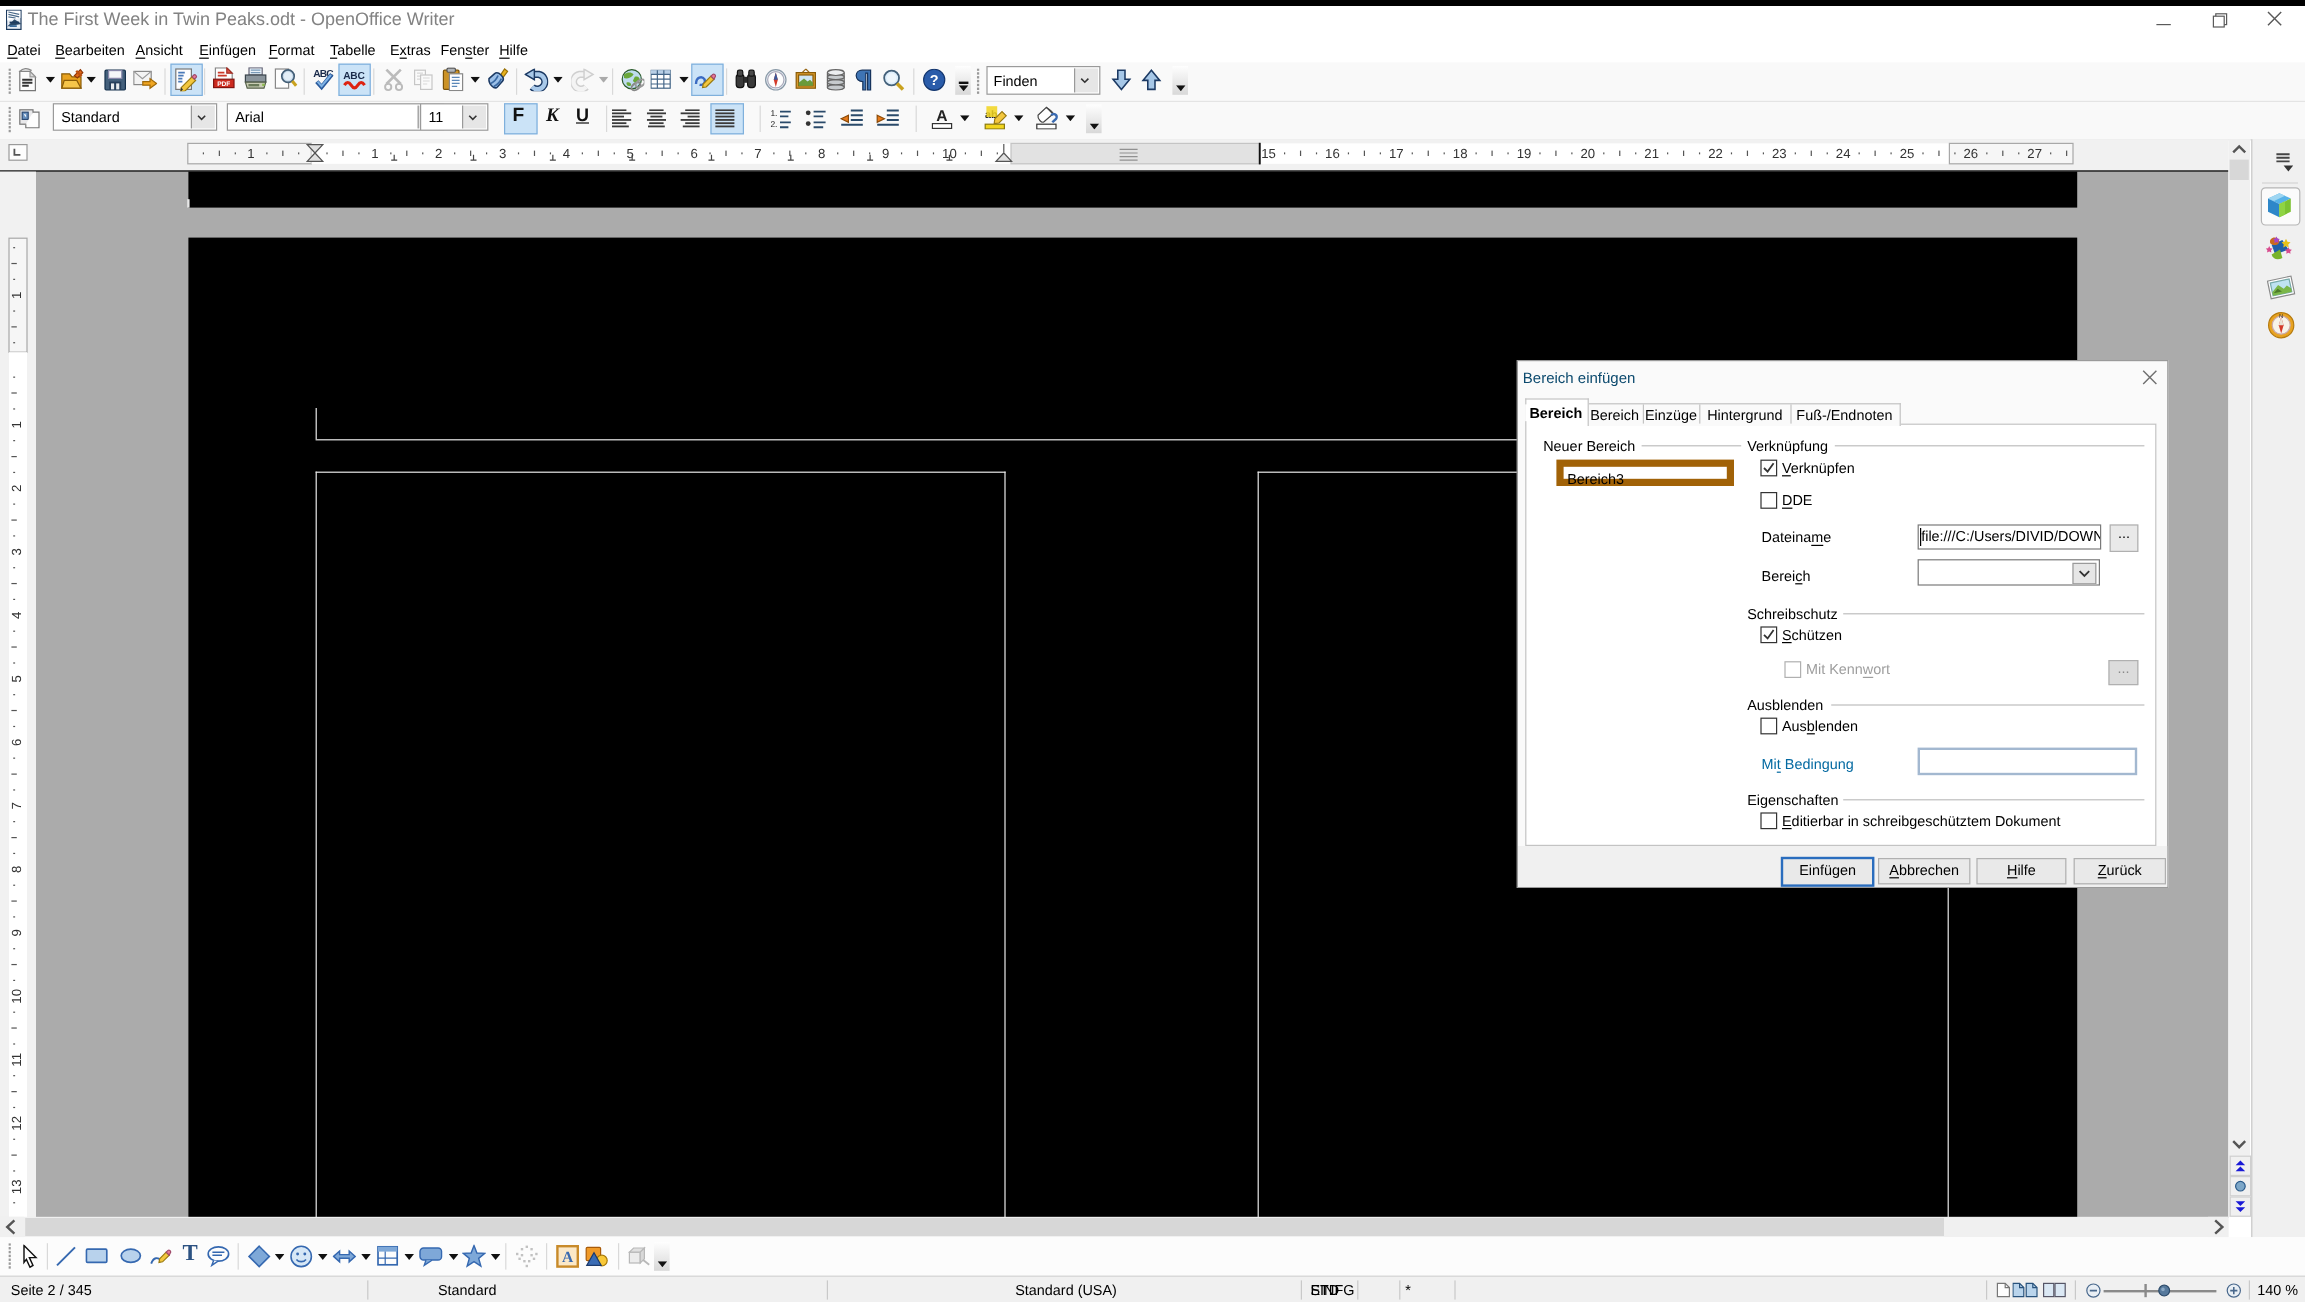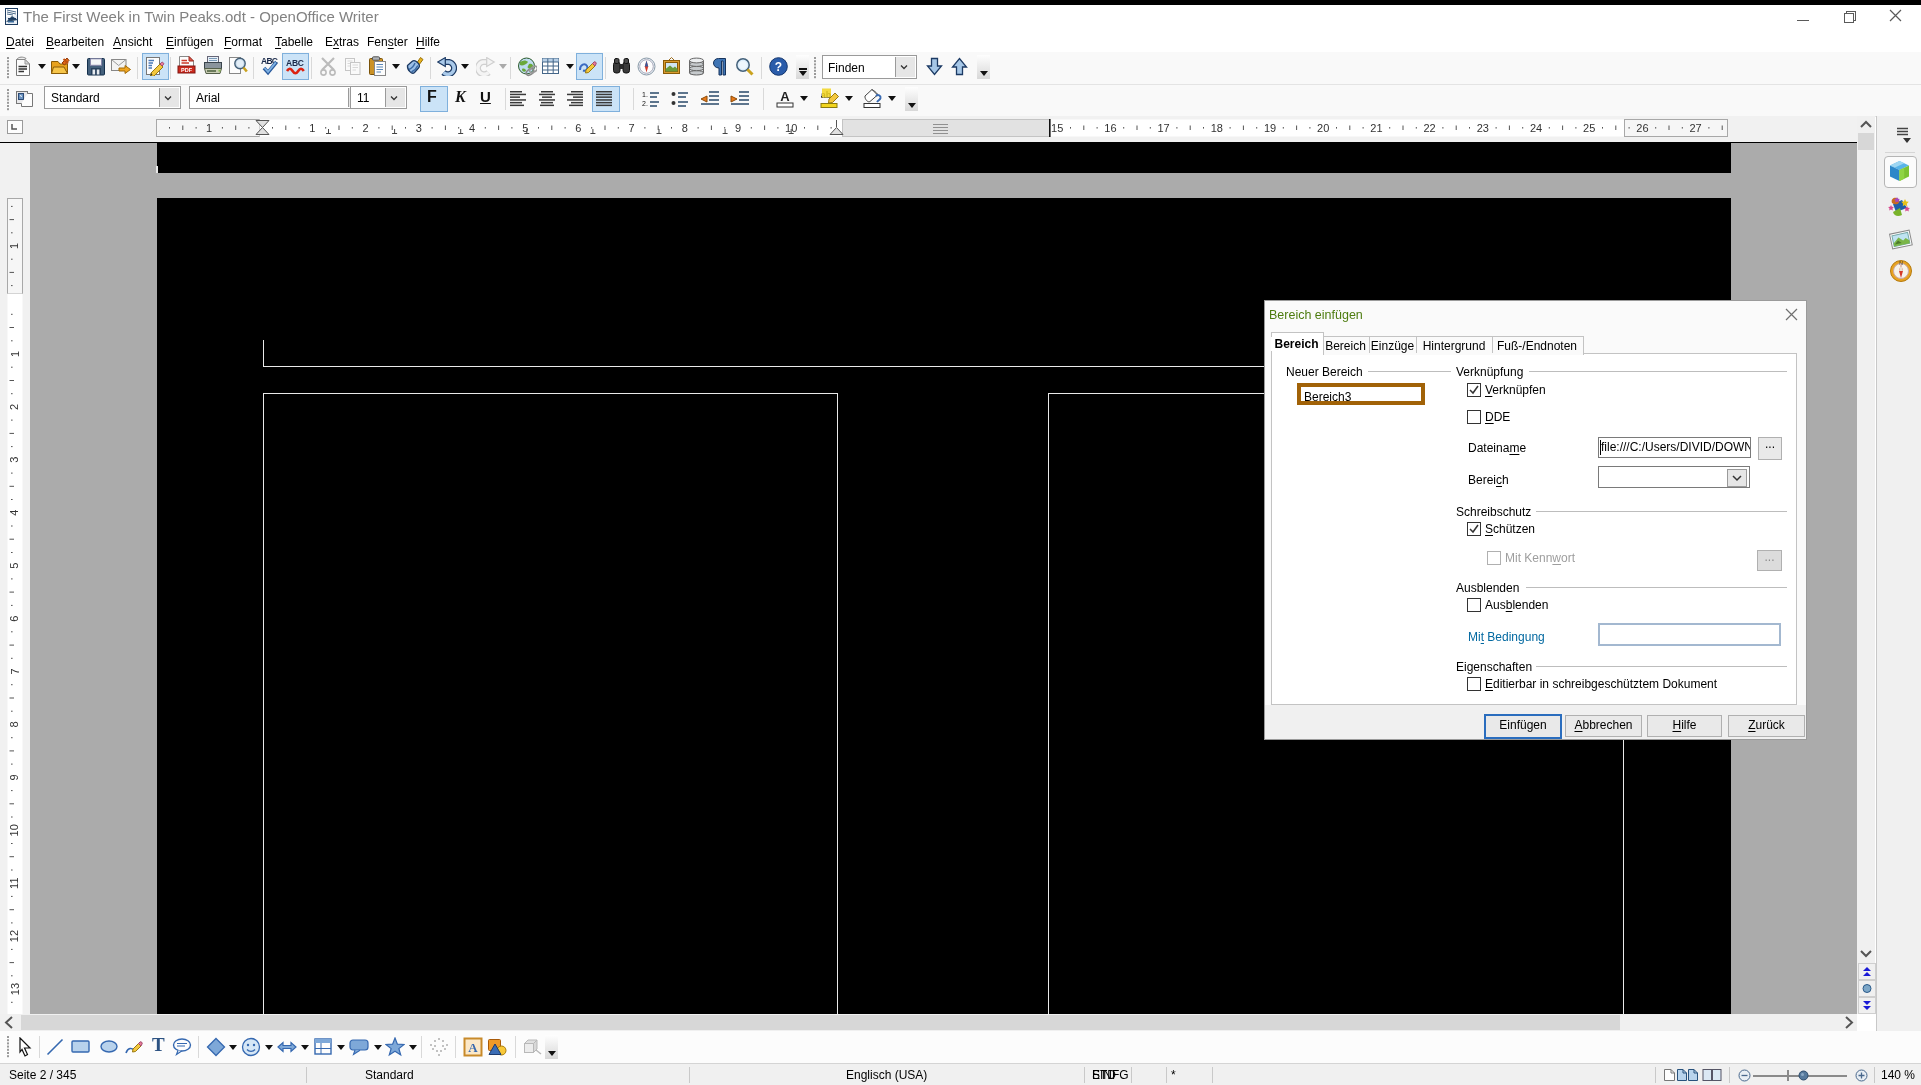--- a/index.html
+++ b/index.html
@@ -817,21 +817,21 @@
 <svg class="abs" style="left:548px;top:20px" width="8" height="5" viewBox="0 0 8 5">
       <path d="M0 0 H8 L4 5 Z" fill="#111"></path>
     </svg>
 </div>
 
 <div class="abs" style="left:0;top:1063px;width:1921px;height:22px;background:#f0f0f0;border-top:1px solid #d4d4d4;color:#000;font-size:12px">
   <span class="abs" style="left:9px;top:4px">Seite 2 / 345</span>
   <div class="abs" style="left:306px;top:3px;width:1px;height:16px;background:#c9c9c9"></div>
   <span class="abs" style="left:365px;top:4px">Standard</span>
   <div class="abs" style="left:689px;top:3px;width:1px;height:16px;background:#c9c9c9"></div>
-  <span class="abs" style="left:846px;top:4px">Englisch (USA)</span>
+  <span class="abs" style="left:846px;top:4px">Standard (USA)</span>
   <div class="abs" style="left:1084px;top:3px;width:1px;height:16px;background:#c9c9c9"></div>
   <span class="abs" style="left:1092px;top:4px">EINFG</span>
   <div class="abs" style="left:1131px;top:3px;width:1px;height:16px;background:#c9c9c9"></div>
   <span class="abs" style="left:1092px;top:4px">STD</span>
   <div class="abs" style="left:1166px;top:3px;width:1px;height:16px;background:#c9c9c9"></div>
   <span class="abs" style="left:1171px;top:4px">*</span>
   <div class="abs" style="left:1212px;top:3px;width:1px;height:16px;background:#c9c9c9"></div>
 
   <div class="abs" style="left:1655px;top:3px;width:1px;height:16px;background:#c9c9c9"></div>
   <svg class="abs" style="left:1663px;top:4px" width="13" height="14" viewBox="0 0 13 14">
@@ -862,41 +862,41 @@
     </svg>
   <svg class="abs" style="left:1855px;top:5px" width="13" height="13" viewBox="0 0 13 13">
       <circle cx="6.5" cy="6.5" r="5.5" fill="#e8eef4" stroke="#49688c"></circle>
       <path d="M3.5 6.5 H9.5 M6.5 3.5 V9.5" stroke="#49688c" stroke-width="1.3"></path>
     </svg>
   <div class="abs" style="left:1874px;top:3px;width:1px;height:16px;background:#c9c9c9"></div>
   <span class="abs" style="left:1881px;top:4px">140 %</span>
 </div>
 
 <div class="abs" style="left:1264px;top:300px;width:543px;height:440px;background:#fafafa;border:1px solid #9a9a9a;box-sizing:border-box;font-size:12px" id="dialog">
-  <span class="abs" style="left:4px;top:7px;color:#4d7c0f;font-size:12.5px">Bereich einfügen</span>
+  <span class="abs" style="left:4px;top:7px;color:#0c4a6e;font-size:12.5px">Bereich einfügen</span>
   <svg class="abs" style="left:520px;top:7px" width="13" height="13" viewBox="0 0 13 13">
       <path d="M1 1 L12 12 M12 1 L1 12" stroke="#707070" stroke-width="1.2"></path>
     </svg>
 
   <div class="abs" style="left:6px;top:52px;width:526px;height:352px;background:#fff;border:1px solid #c3c3c3;box-sizing:border-box"></div>
 
   <div class="abs" style="left:57px;top:35px;width:260px;height:18px;border:1px solid #c3c3c3;border-bottom:none;z-index:2;background:#fafafa"></div>
   <div class="abs" style="left:104px;top:36px;width:1px;height:16px;background:#c3c3c3;z-index:3"></div>
   <div class="abs" style="left:151px;top:36px;width:1px;height:16px;background:#c3c3c3;z-index:3"></div>
   <div class="abs" style="left:227px;top:36px;width:1px;height:16px;background:#c3c3c3;z-index:3"></div>
   <span class="abs" style="left:57px;top:38px;width:47px;text-align:center;z-index:4">Bereich</span>
   <span class="abs" style="left:104px;top:38px;width:47px;text-align:center;z-index:4">Einzüge</span>
   <span class="abs" style="left:151px;top:38px;width:76px;text-align:center;z-index:4">Hintergrund</span>
   <span class="abs" style="left:227px;top:38px;width:90px;text-align:center;z-index:4">Fuß-/Endnoten</span>
   <div class="abs" style="left:6px;top:31px;width:51px;height:22px;background:#fff;border:1px solid #c3c3c3;border-bottom:none;z-index:3"></div>
   <span class="abs" style="left:6px;top:36px;width:51px;text-align:center;font-weight:bold;z-index:4;background:#fff">Bereich</span>
 
   <span class="glabel" style="left:21px;top:64px">Neuer Bereich</span>
   <div class="gline" style="left:103px;top:70px;width:83px"></div>
-  <div class="abs" style="left:32px;top:82px;width:128px;height:22px;background:#fff;border:4px solid #a16207;box-sizing:border-box">
+  <div class="abs" style="left:32px;top:82px;width:148px;height:22px;background:#fff;border:6px solid #a16207;box-sizing:border-box">
     <span class="abs" style="left:3px;top:3px">Bereich3</span>
   </div>
 
   <span class="glabel" style="left:191px;top:64px">Verknüpfung</span>
   <div class="gline" style="left:264px;top:70px;width:258px"></div>
   <div class="cb" style="left:202px;top:82px"></div>
   <svg class="abs" style="left:203px;top:83px" width="12" height="12" viewBox="0 0 12 12">
       <path d="M2 6 L5 9 L10 2" fill="none" stroke="#333" stroke-width="1.5"></path>
     </svg>
   <span class="abs" style="left:220px;top:82px"><u>V</u>erknüpfen</span>

